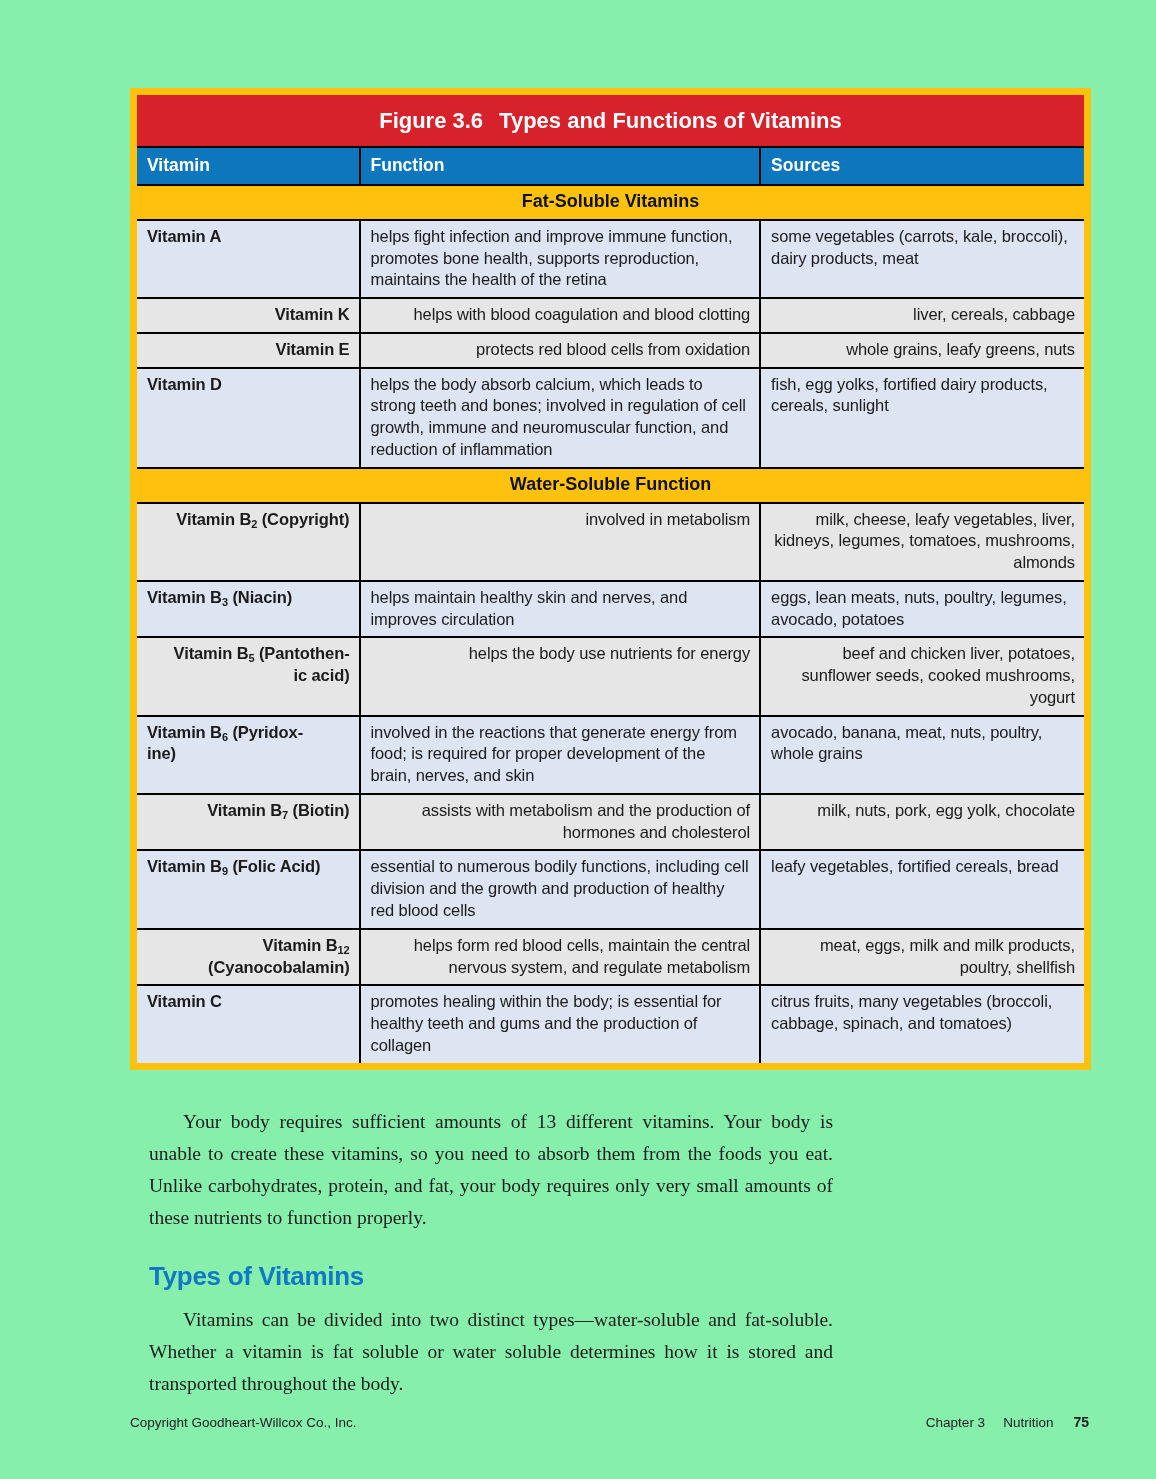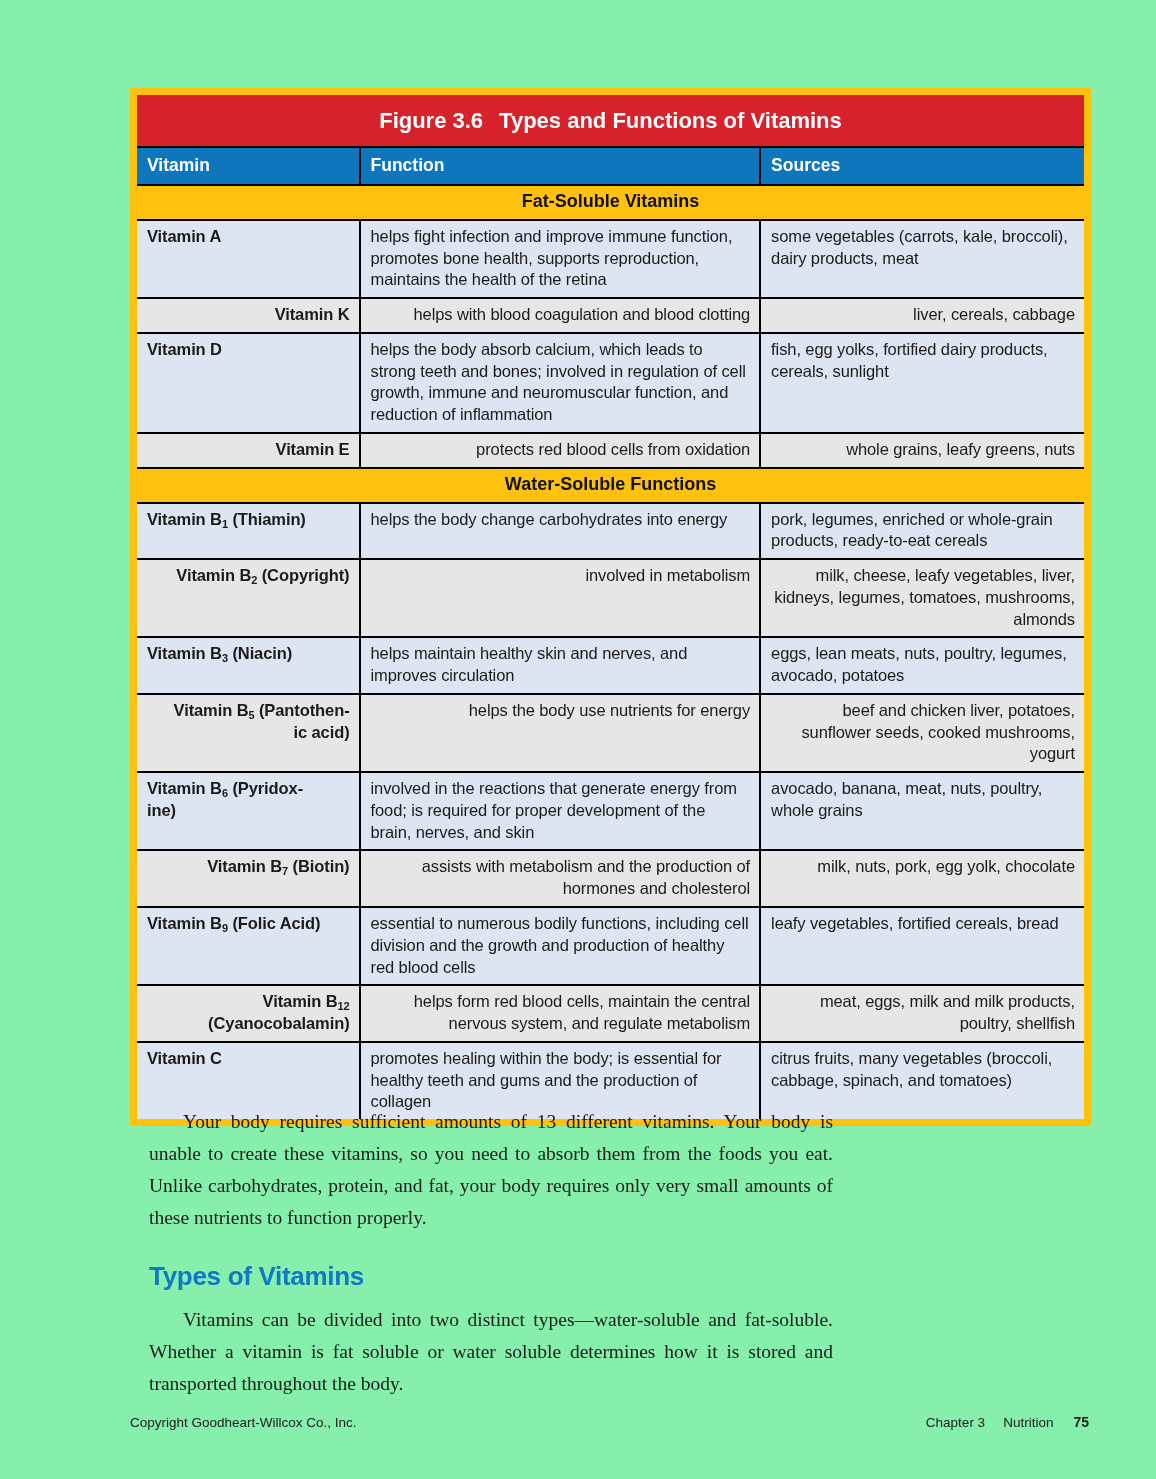--- a/index.html
+++ b/index.html
@@ -75,40 +75,35 @@
       <tr class="row r-blue">
         <td class="c-name"><span>Vitamin A</span><sub></sub><span></span></td>
         <td class="c-func">helps fight infection and improve immune function, promotes bone health, supports reproduction, maintains the health of the retina</td>
         <td class="c-src">some vegetables (carrots, kale, broccoli), dairy products, meat</td>
       </tr>
       <tr class="row r-gray">
         <td class="c-name"><span>Vitamin K</span><sub></sub><span></span></td>
         <td class="c-func">helps with blood coagulation and blood clotting</td>
         <td class="c-src">liver, cereals, cabbage</td>
       </tr>
+      <tr class="row r-gray">
+        <td class="c-name"><span>Vitamin E</span><sub></sub><span></span></td>
+        <td class="c-func">protects red blood cells from oxidation</td>
+        <td class="c-src">whole grains, leafy greens, nuts</td>
+      </tr>
       <tr class="row r-blue">
         <td class="c-name"><span>Vitamin D</span><sub></sub><span></span></td>
         <td class="c-func">helps the body absorb calcium, which leads to strong teeth and bones; involved in regulation of cell growth, immune and neuromuscular function, and reduction of inflammation</td>
         <td class="c-src">fish, egg yolks, fortified dairy products, cereals, sunlight</td>
       </tr>
-      <tr class="row r-gray">
-        <td class="c-name"><span>Vitamin E</span><sub></sub><span></span></td>
-        <td class="c-func">protects red blood cells from oxidation</td>
-        <td class="c-src">whole grains, leafy greens, nuts</td>
+
+      <tr class="band-row">
+        <td colspan="3">Water-Soluble Function</td>
       </tr>
 
-      <tr class="band-row">
-        <td colspan="3">Water-Soluble Functions</td>
-      </tr>
-
-      <tr class="row r-blue">
-        <td class="c-name"><span>Vitamin B</span><sub>1</sub><span> (Thiamin)</span></td>
-        <td class="c-func">helps the body change carbohydrates into energy</td>
-        <td class="c-src">pork, legumes, enriched or whole-grain products, ready-to-eat cereals</td>
-      </tr>
       <tr class="row r-gray">
         <td class="c-name"><span>Vitamin B</span><sub>2</sub><span> (Copyright)</span></td>
         <td class="c-func">involved in metabolism</td>
         <td class="c-src">milk, cheese, leafy vegetables, liver, kidneys, legumes, tomatoes, mushrooms, almonds</td>
       </tr>
       <tr class="row r-blue">
         <td class="c-name"><span>Vitamin B</span><sub>3</sub><span> (Niacin)</span></td>
         <td class="c-func">helps maintain healthy skin and nerves, and improves circulation</td>
         <td class="c-src">eggs, lean meats, nuts, poultry, legumes, avocado, potatoes</td>
       </tr>

